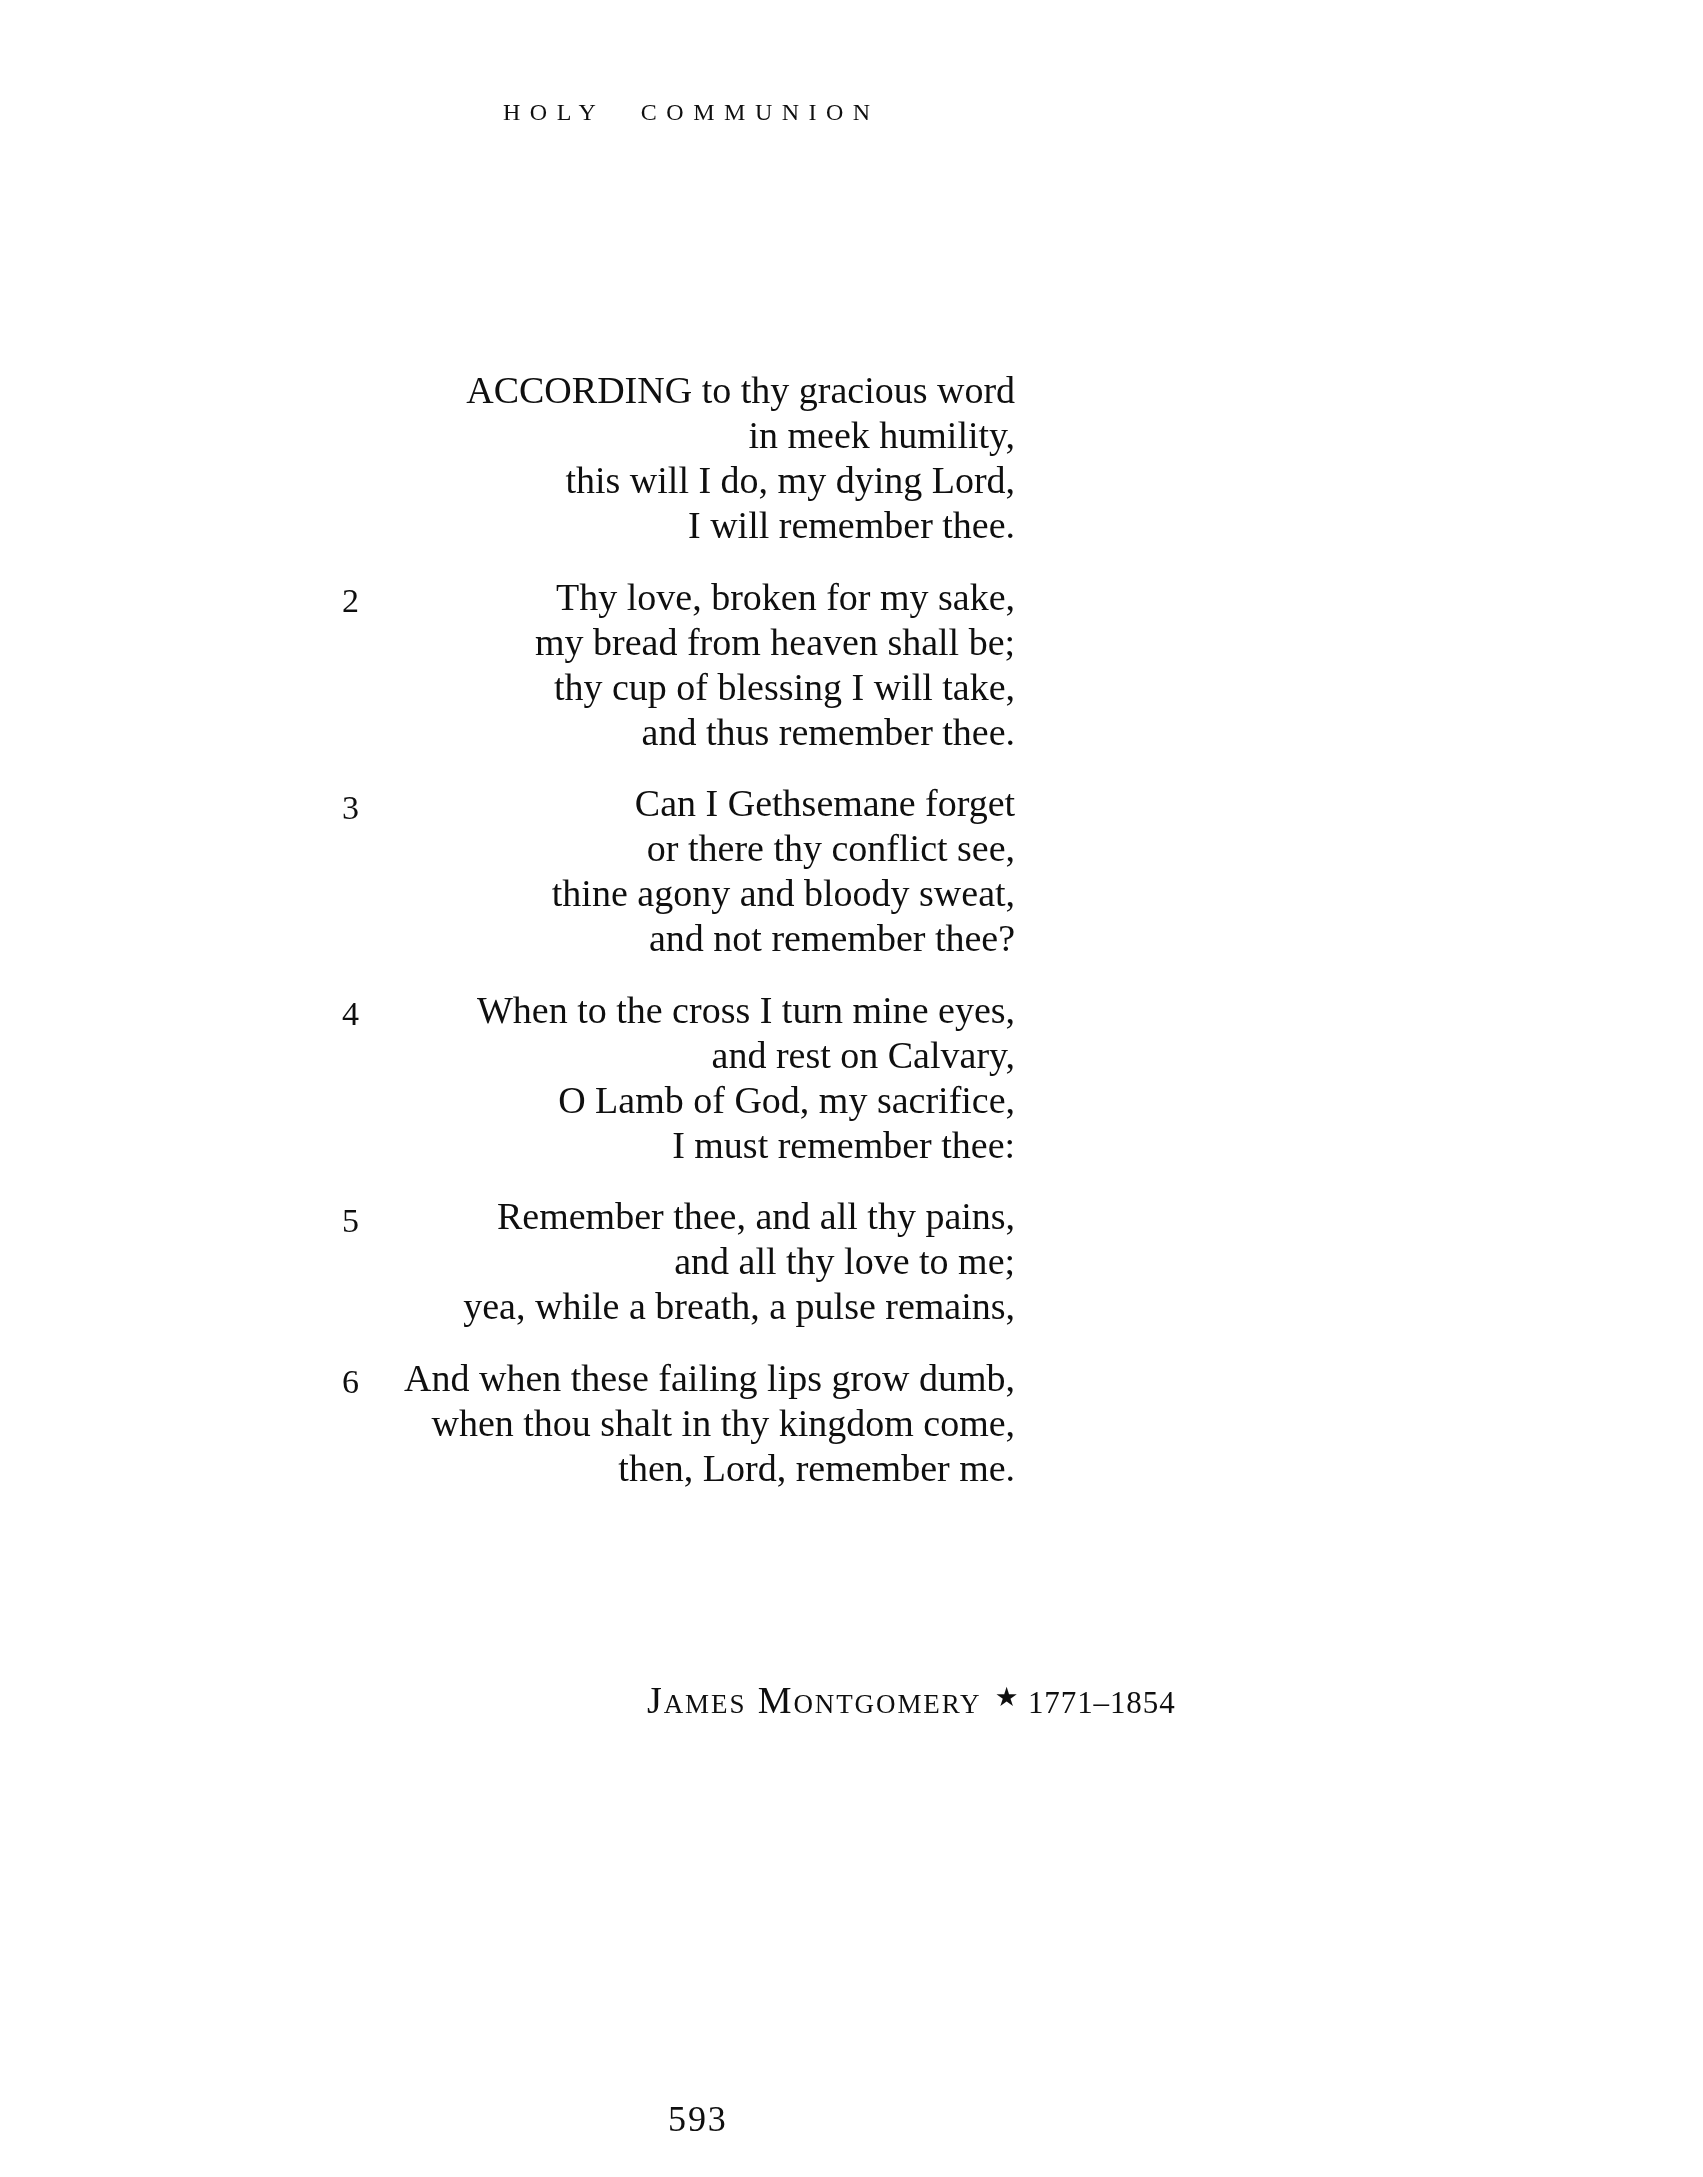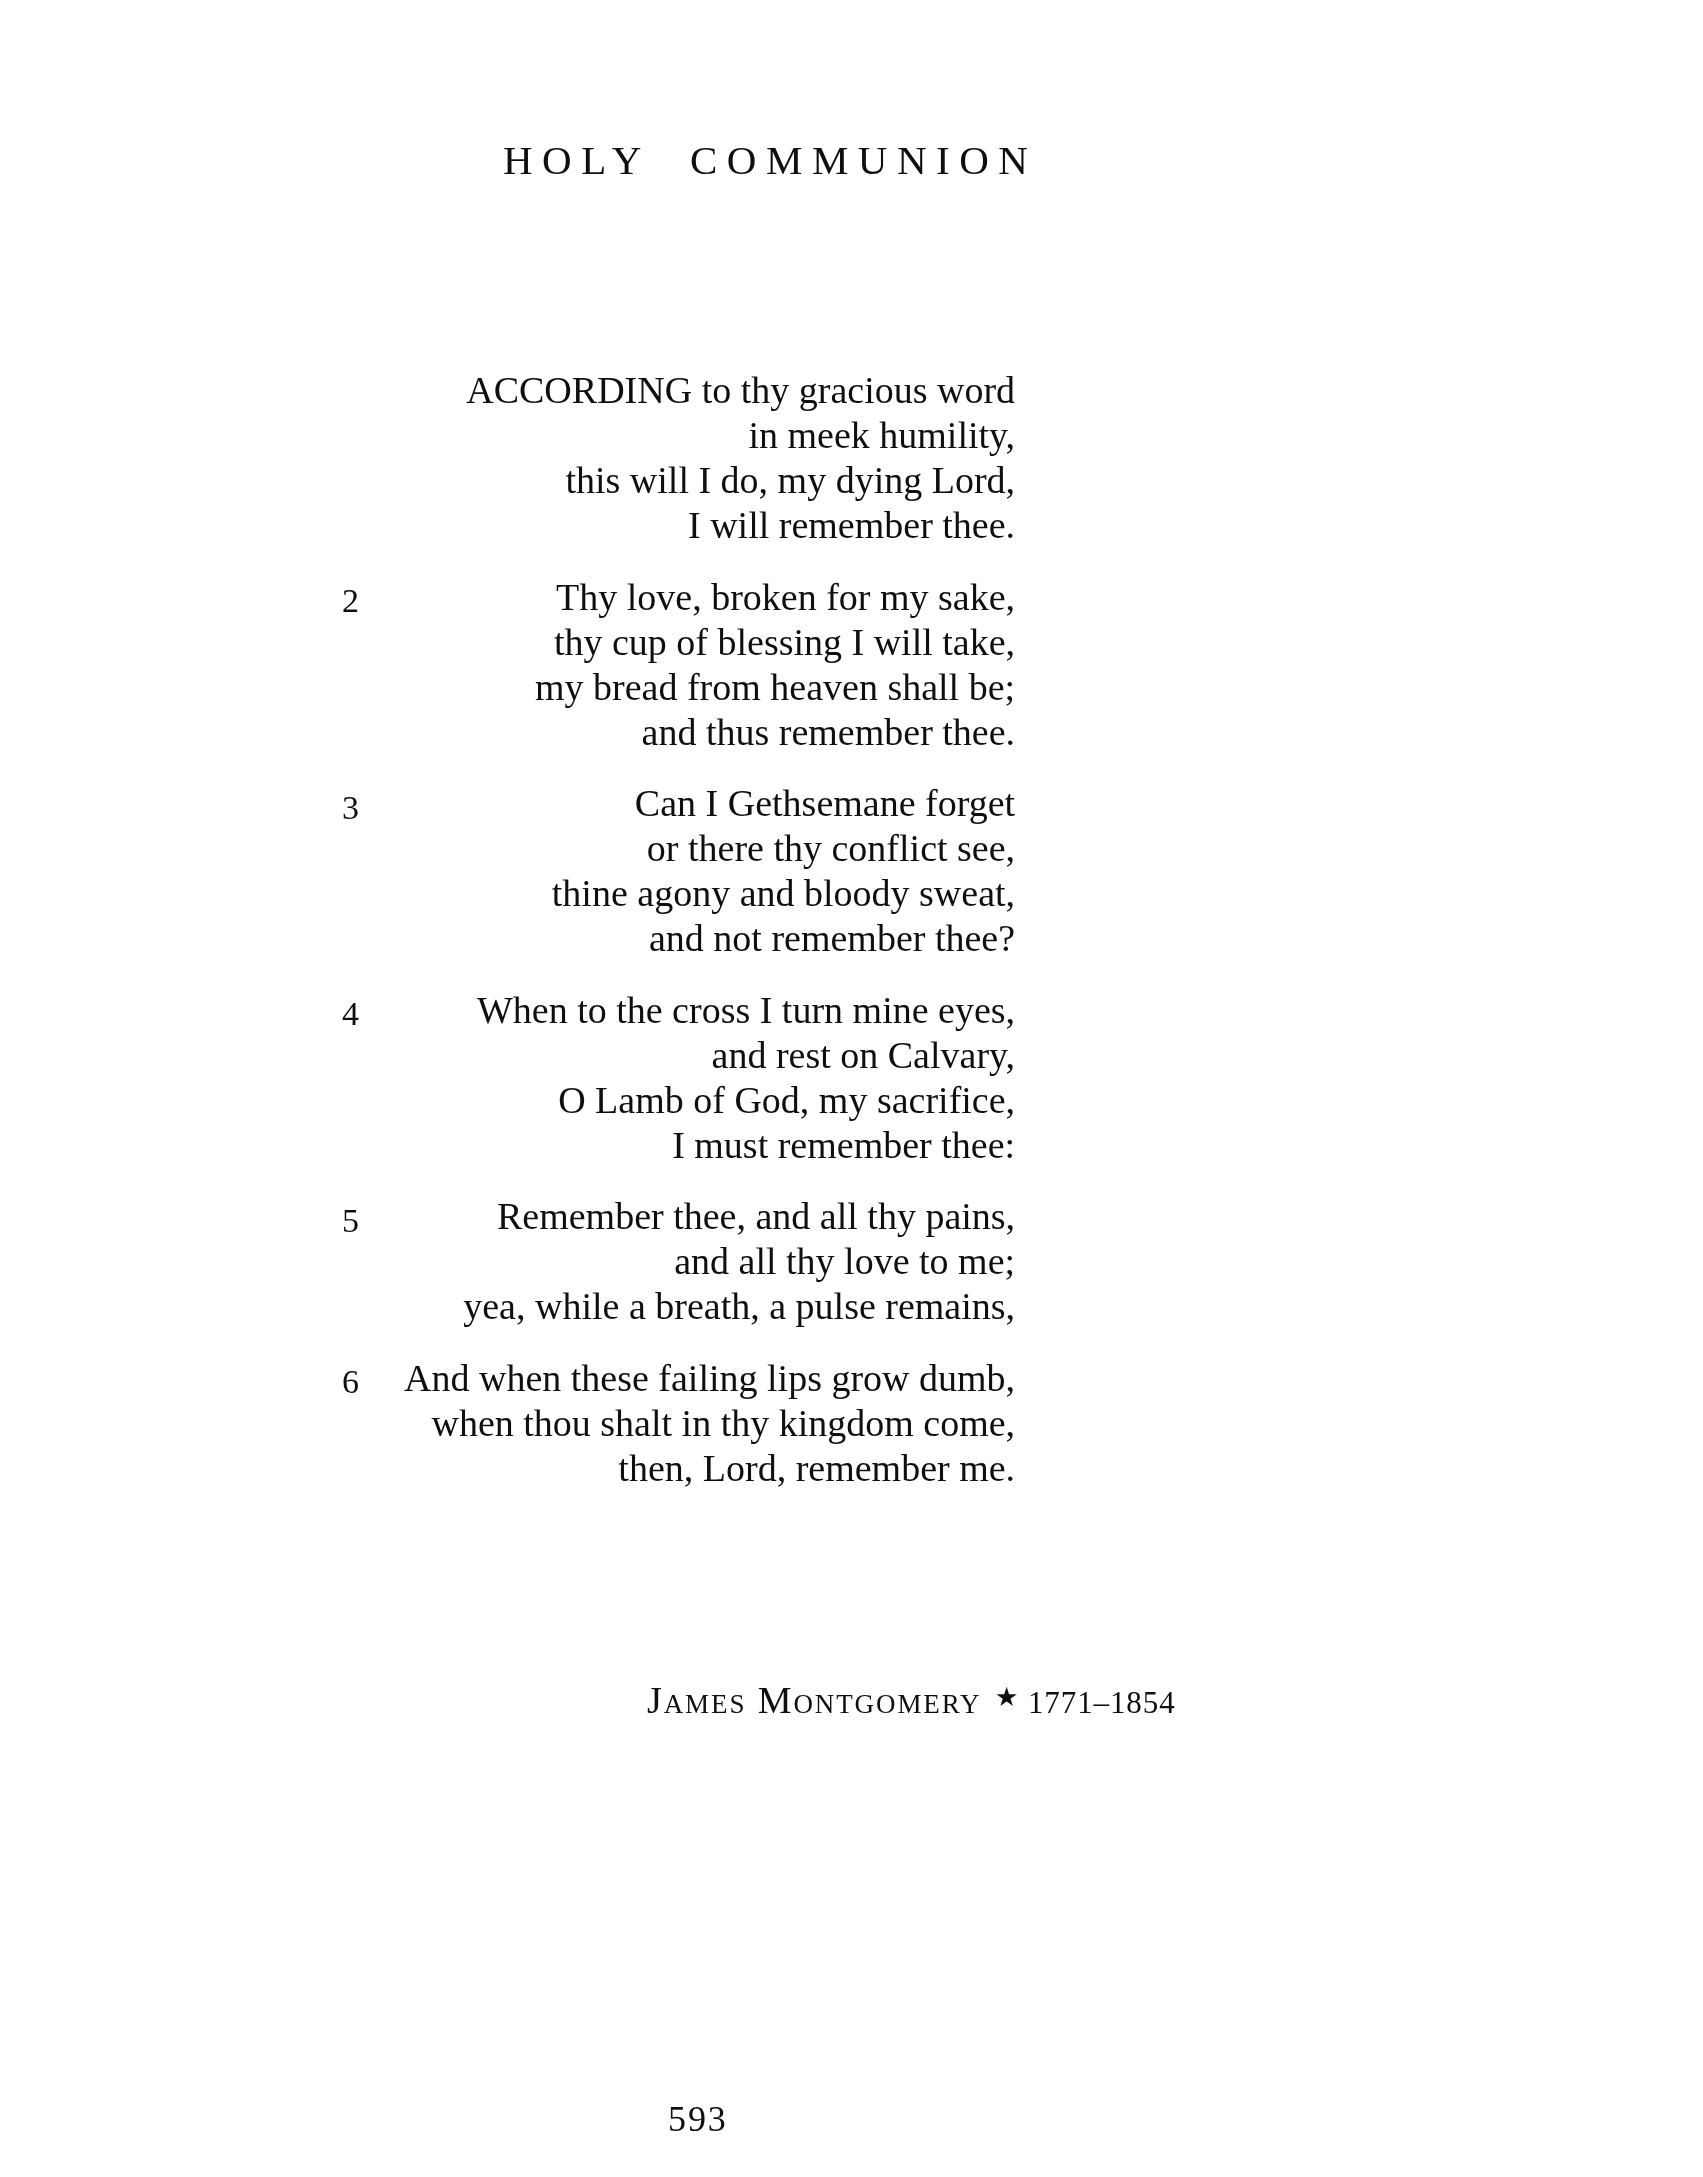--- a/index.html
+++ b/index.html
@@ -15,26 +15,25 @@
     overflow: hidden;
     font-family: "Liberation Serif", "DejaVu Serif", serif;
     color: #0f0f0f;
   }
 
   
   .running-head {
     position: absolute;
     top: 100px;
     left: 503px;
-    font-size: 41px;
+    font-size: 24px;
     line-height: 1;
     letter-spacing: 9.5px;
     word-spacing: 21px;
     white-space: nowrap;
-    margin-top: 40px;
   }
 
   
   .poem {
     position: absolute;
     top: 368px;
     left: 404px;
     font-size: 38px;
     line-height: 45px;
     white-space: nowrap;
@@ -98,22 +97,22 @@
   <div class="stanza">
     <div class="line">ACCORDING to thy gracious word</div>
     <div class="line indent">in meek humility,</div>
     <div class="line">this will I do, my dying Lord,</div>
     <div class="line indent">I will remember thee.</div>
   </div>
 
   <div class="stanza">
     <span class="verse-num">2</span>
     <div class="line">Thy love, broken for my sake,</div>
+    <div class="line indent">my bread from heaven shall be;</div>
     <div class="line">thy cup of blessing I will take,</div>
-    <div class="line indent">my bread from heaven shall be;</div>
     <div class="line indent">and thus remember thee.</div>
   </div>
 
   <div class="stanza">
     <span class="verse-num">3</span>
     <div class="line">Can I Gethsemane forget</div>
     <div class="line indent">or there thy conflict see,</div>
     <div class="line">thine agony and bloody sweat,</div>
     <div class="line indent">and not remember thee?</div>
   </div>

